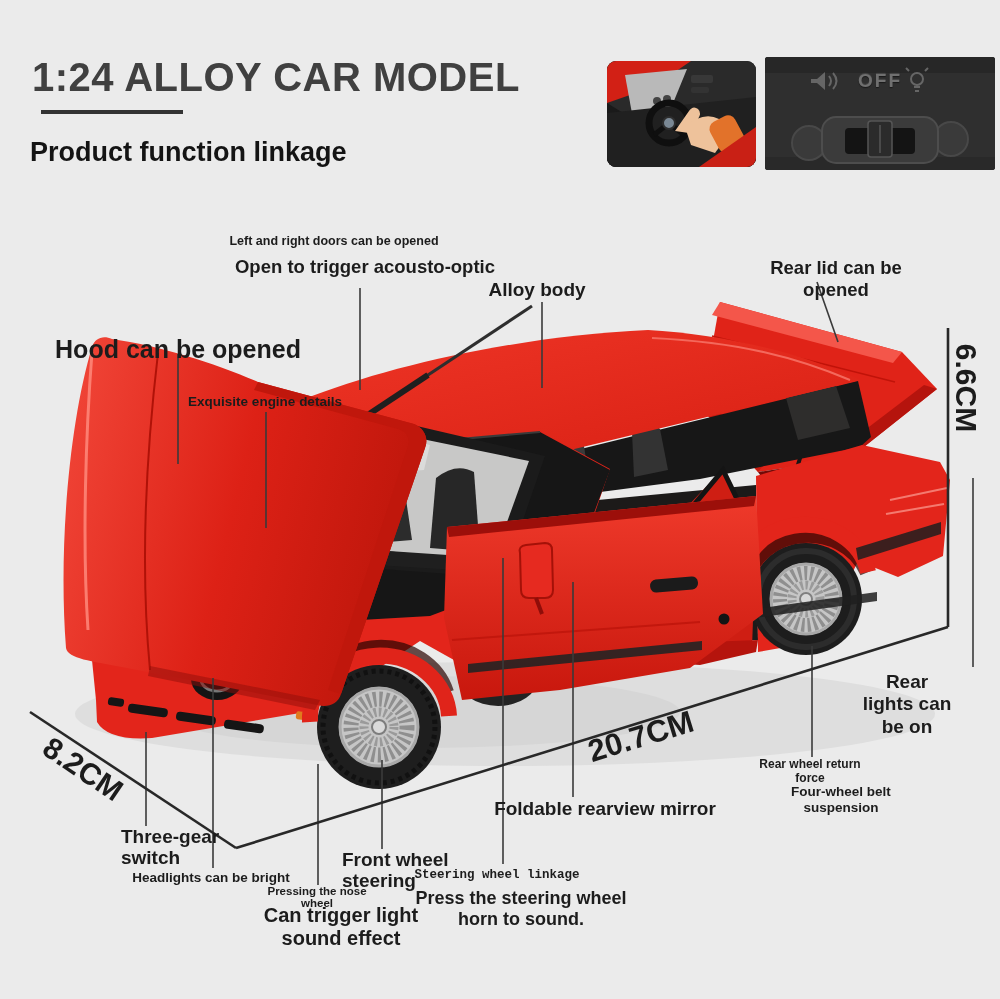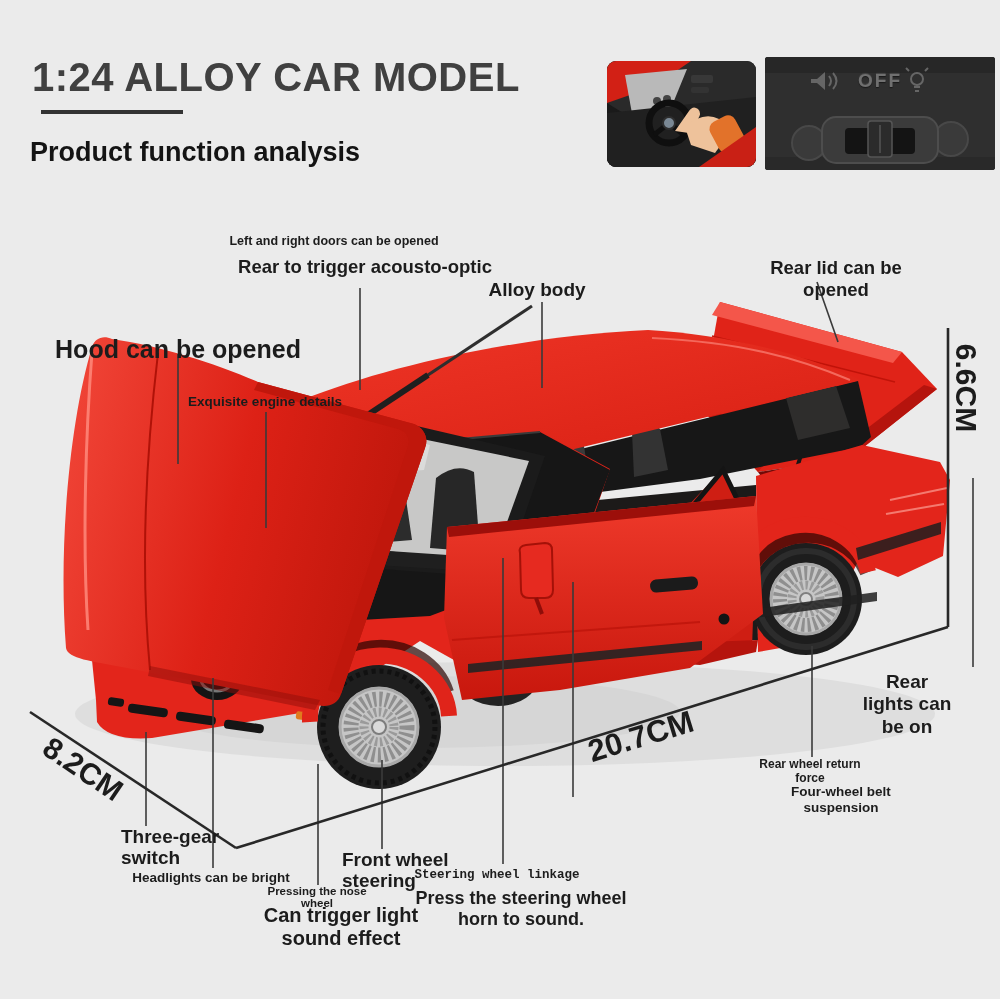--- a/index.html
+++ b/index.html
@@ -202,21 +202,21 @@
 
     <g stroke="#282828" stroke-width="2.6">
       <line x1="30" y1="712" x2="236" y2="848"></line>
       <line x1="236" y1="848" x2="948" y2="627"></line>
       <line x1="948" y1="328" x2="948" y2="627"></line>
     </g>
   </svg>
 
   <div id="title">1:24 ALLOY CAR MODEL</div>
   <div id="title-underline"></div>
-  <div id="subtitle">Product function analysis</div>
+  <div id="subtitle">Product function linkage</div>
 
   <div id="photo-interior">
     <svg width="149" height="106" viewBox="0 0 149 106">
       <rect width="149" height="106" fill="#2a2a2a"></rect>
       <path d="M0,0 L84,0 L46,26 L0,42 Z" fill="#d22015"></path>
       <path d="M18,14 L80,8 L62,52 L26,58 Z" fill="#b9b9b9"></path>
       <path d="M0,42 L26,58 L12,106 L0,106 Z" fill="#1a1a1a"></path>
       <path d="M0,52 L149,36 L149,106 L0,106 Z" fill="#202020"></path>
       <rect x="84" y="14" width="22" height="8" rx="2" fill="#383838"></rect>
       <rect x="84" y="26" width="18" height="6" rx="2" fill="#333333"></rect>
@@ -260,29 +260,30 @@
         <rect x="57" y="60" width="116" height="46" rx="14" fill="#3b3b3b" stroke="#4d4d4d" stroke-width="2"></rect>
         <rect x="80" y="71" width="70" height="26" rx="4" fill="#141414"></rect>
         <rect x="103" y="64" width="24" height="36" rx="3" fill="#2b2b2b" stroke="#565656" stroke-width="1.5"></rect>
         <line x1="115" y1="68" x2="115" y2="96" stroke="#4a4a4a" stroke-width="2"></line>
       </g>
     </svg>
   </div>
   <div id="off-label">OFF</div>
 
   <div class="lbl" style="left:334px;top:234px;font-size:12.5px;">Left and right doors can be opened</div>
-  <div class="lbl" style="left:365px;top:256px;font-size:18.5px;">Rear to trigger acousto-optic</div>
+  <div class="lbl" style="left:365px;top:256px;font-size:18.5px;">Open to trigger acousto-optic</div>
   <div class="lbl" style="left:537px;top:279px;font-size:19px;">Alloy body</div>
   <div class="lbl" style="left:836px;top:257px;font-size:18.5px;">Rear lid can be opened</div>
   <div class="lbl" style="left:178px;top:335px;font-size:25px;text-align:right;">Hood can be opened</div>
   <div class="lbl" style="left:265px;top:394px;font-size:13.5px;">Exquisite engine details</div>
   <div class="lbl" style="left:907px;top:671px;font-size:19px;">Rear lights can be on</div>
   <div class="lbl" style="left:810px;top:758px;font-size:12px;line-height:1.15;">Rear wheel return
 force</div>
   <div class="lbl" style="left:841px;top:784px;font-size:13.5px;">Four-wheel belt suspension</div>
+  <div class="lbl" style="left:605px;top:798px;font-size:19px;">Foldable rearview mirror</div>
   <div class="lbl la-left" style="left:104px;top:826px;font-size:19px;line-height:1.12;margin-left:17px;">Three-gear
 switch</div>
   <div class="lbl" style="left:211px;top:870px;font-size:13.5px;">Headlights can be bright</div>
   <div class="lbl" style="left:317px;top:886px;font-size:11.5px;line-height:1.0;">Pressing the nose
 wheel</div>
   <div class="lbl" style="left:317px;top:904px;font-size:20px;line-height:1.15;margin-left:24px;">Can trigger light
 sound effect</div>
   <div class="lbl la-left" style="left:342px;top:849px;font-size:19px;line-height:1.12;">Front wheel
 steering</div>
   <div class="lbl" style="left:497px;top:868px;font-size:12.5px;font-family:Liberation Mono, monospace;">Steering wheel linkage</div>

